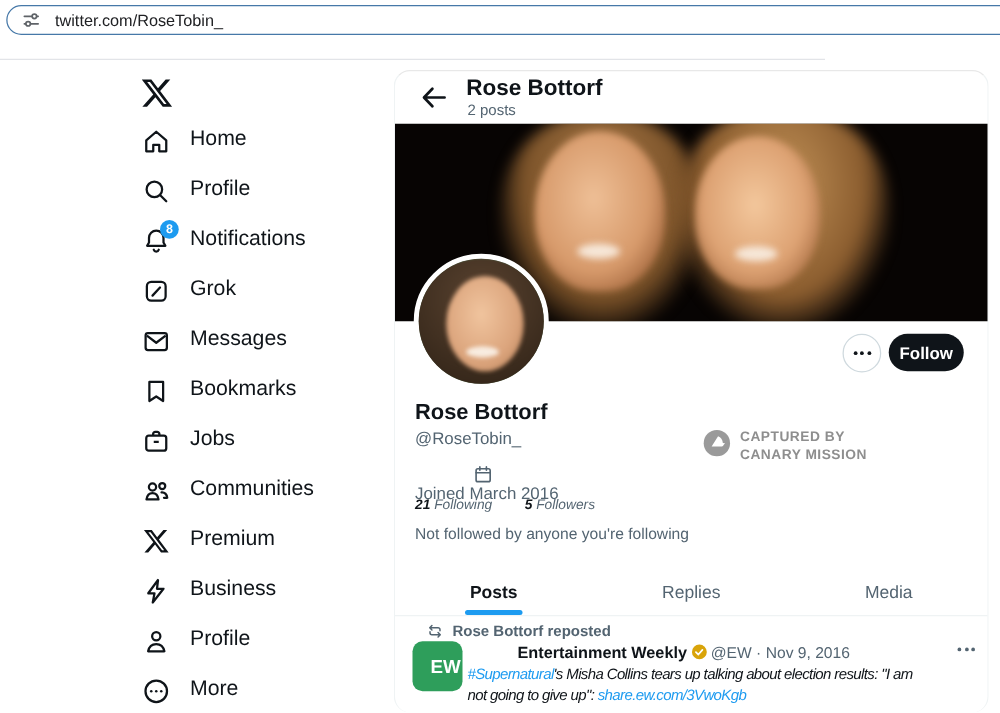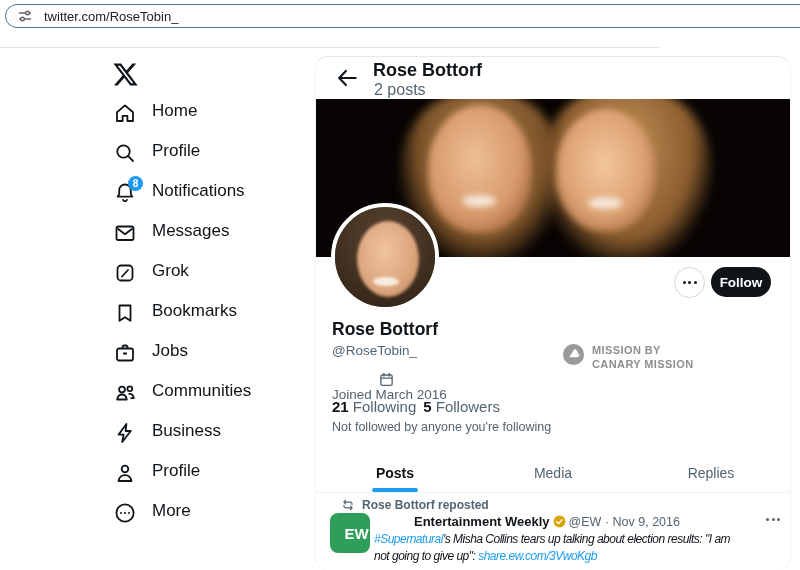--- a/index.html
+++ b/index.html
@@ -26,21 +26,21 @@
   .badge{position:absolute;top:-5px;right:-6px;min-width:15px;height:15px;border-radius:8px;
     background:var(--accent);color:#fff;font-size:10px;font-weight:700;display:flex;
     align-items:center;justify-content:center;padding:0 2px;}
 
   
   .main{position:absolute;left:315px;top:8px;width:476px;height:514px;background:#fff;
     border-left:1px solid var(--border);border-right:1px solid var(--border);border-top:1px solid #e8e8e8;border-radius:13px;}
   .mheader{position:absolute;left:0;top:0;width:100%;height:42px;}
   .back{position:absolute;left:18px;top:8px;width:26px;height:26px;color:var(--text);cursor:pointer;}
   .mtitle{position:absolute;left:57px;top:3px;font-size:18px;font-weight:700;}
-  .msub{position:absolute;left:58px;top:24px;font-size:16px;color:var(--gray);}
+  .msub{position:absolute;left:58px;top:24px;font-size:12px;color:var(--gray);}
 
   
   .banner{position:absolute;left:0;top:42px;width:474px;height:158px;background:#070403;overflow:hidden;cursor:pointer;}
   .banner>div{position:absolute;}
   .b-hair1{left:84px;top:-8px;width:164px;height:172px;border-radius:45%;
     background:radial-gradient(ellipse at 50% 35%,#a97b4b 0%,#7c5329 55%,rgba(30,15,5,0) 76%);filter:blur(5px);}
   .b-face1{left:112px;top:6px;width:104px;height:128px;border-radius:50% 50% 46% 46%;
     background:radial-gradient(ellipse at 45% 42%,#eebf96 0%,#d79a6b 55%,#9c6038 85%,rgba(60,30,10,.6) 100%);filter:blur(3px);}
   .b-hair2{left:224px;top:-12px;width:172px;height:176px;border-radius:45%;
     background:radial-gradient(ellipse at 50% 35%,#c29258 0%,#8a5c2e 55%,rgba(30,15,5,0) 76%);filter:blur(5px);}
@@ -67,21 +67,21 @@
     background:#0f1419;color:#fff;font-size:13.5px;font-weight:700;display:flex;align-items:center;
     justify-content:center;cursor:pointer;border:none;}
 
   
   .pname{position:absolute;left:16px;top:262px;font-size:17.5px;font-weight:800;}
   .phandle{position:absolute;left:16px;top:286px;font-size:13.5px;color:var(--gray);}
   .watermark{position:absolute;left:246px;top:286px;display:flex;align-items:flex-start;}
   .wm-text{margin-left:7px;font-size:11px;font-weight:700;color:var(--watermark);letter-spacing:.4px;line-height:14px;}
   .joined{position:absolute;left:16px;top:315px;display:flex;align-items:center;color:var(--gray);font-size:13.5px;flex-direction:column;}
   .joined svg{margin-right:6px;}
-  .stats{position:absolute;left:16px;top:341px;font-size:15px;color:var(--gray);display:flex;gap:7px;}
+  .stats{position:absolute;left:16px;top:341px;font-size:11px;color:var(--gray);display:flex;gap:26px;font-style:italic;}
   .stats b{color:var(--text);font-weight:700;}
   .stats span{cursor:pointer;}
   .follow-note{position:absolute;left:16px;top:363px;font-size:12.5px;color:var(--gray);}
 
   
   .tabs{position:absolute;left:0;top:396px;width:474px;height:40px;display:flex;border-bottom:1px solid var(--border);}
   .tab{flex:1;display:flex;align-items:center;justify-content:center;font-size:14px;color:var(--gray);
     font-weight:500;position:relative;cursor:pointer;}
   .tab.active{color:var(--text);font-weight:700;}
   .tab.active .tline{position:absolute;bottom:0;left:50%;margin-left:-23px;width:46px;height:4px;
@@ -155,35 +155,35 @@
       <span class="ic">
         <svg viewBox="0 0 24 24" width="24" height="24" fill="none" stroke="currentColor" stroke-width="1.8" stroke-linejoin="round">
             <path d="M6.2 9.3a5.8 5.8 0 0 1 11.6 0v3.7l1.5 2.6H4.7l1.5-2.6zM10 18.8a2.1 2.1 0 0 0 4 0" stroke-linecap="round"></path>
           </svg>
         <span class="badge">8</span>
       </span>
       <span class="lbl">Notifications</span>
     </div>
     <div class="nav-item">
       <span class="ic">
-        <svg viewBox="0 0 24 24" width="24" height="24" fill="none" stroke="currentColor" stroke-width="1.8" stroke-linejoin="round">
-            <rect x="3.5" y="5.5" width="17" height="13.5" rx="1.8"></rect>
-            <path d="M4.5 7.5 12 13.2 19.5 7.5"></path>
-          </svg>
-      </span>
-      <span class="lbl">Messages</span>
-    </div>
-    <div class="nav-item">
-      <span class="ic">
         <svg viewBox="0 0 24 24" width="24" height="24" fill="none" stroke="currentColor" stroke-width="1.8" stroke-linecap="round">
             <rect x="4.5" y="4.5" width="15" height="15" rx="3.5"></rect>
             <line x1="15" y1="9" x2="9" y2="15.5"></line>
           </svg>
       </span>
       <span class="lbl">Grok</span>
+    </div>
+    <div class="nav-item">
+      <span class="ic">
+        <svg viewBox="0 0 24 24" width="24" height="24" fill="none" stroke="currentColor" stroke-width="1.8" stroke-linejoin="round">
+            <rect x="3.5" y="5.5" width="17" height="13.5" rx="1.8"></rect>
+            <path d="M4.5 7.5 12 13.2 19.5 7.5"></path>
+          </svg>
+      </span>
+      <span class="lbl">Messages</span>
     </div>
     <div class="nav-item">
       <span class="ic">
         <svg viewBox="0 0 24 24" width="24" height="24" fill="none" stroke="currentColor" stroke-width="1.8" stroke-linejoin="round">
             <path d="M6.5 4.5h11v15.3L12 16.2l-5.5 3.6z"></path>
           </svg>
       </span>
       <span class="lbl">Bookmarks</span>
     </div>
     <div class="nav-item">
@@ -198,20 +198,28 @@
     <div class="nav-item">
       <span class="ic">
         <svg viewBox="0 0 24 24" width="24" height="24" fill="none" stroke="currentColor" stroke-width="1.8" stroke-linecap="round" stroke-linejoin="round">
             <circle cx="9" cy="8.6" r="2.9"></circle>
             <path d="M4.2 18.5c.5-3.2 2.4-5 4.8-5s4.3 1.8 4.8 5z"></path>
             <circle cx="16.8" cy="7.8" r="2.4"></circle>
             <path d="M16.2 12.9c2.5-.3 4.3 1.5 4.6 4.3h-2.6"></path>
           </svg>
       </span>
       <span class="lbl">Communities</span>
+    </div>
+    <div class="nav-item">
+      <span class="ic">
+        <svg viewBox="0 0 24 24" width="22" height="22" fill="currentColor" style="margin:1px">
+            <path d="M18.244 2.25h3.308l-7.227 8.26 8.502 11.24h-6.657l-5.214-6.817L4.99 21.75H1.68l7.73-8.835L1.254 2.25H8.08l4.713 6.231zm-1.161 17.52h1.833L7.084 4.126H5.117z"></path>
+          </svg>
+      </span>
+      <span class="lbl">Premium</span>
     </div>
     <div class="nav-item">
       <span class="ic">
         <svg viewBox="0 0 24 24" width="24" height="24" fill="none" stroke="currentColor" stroke-width="1.8" stroke-linejoin="round">
             <path d="M13.4 3 5.6 13.6h5L9.2 21 17.8 10h-5.2z"></path>
           </svg>
       </span>
       <span class="lbl">Business</span>
     </div>
     <div class="nav-item">
@@ -274,21 +282,21 @@
     <div class="phandle">@RoseTobin_</div>
 
     <div class="watermark">
       <span>
         <svg width="23" height="23" viewBox="0 0 24 24">
             <circle cx="12" cy="12" r="11" fill="#9a9a9a"></circle>
             <path fill="#fff" d="M13 6.2 7.6 14.8h7.9c.9 0 1.7-.5 2.1-1.3l1.2-1.3-1.8-.4c-.2-2.6-1.7-4.7-4-5.6z"></path>
           </svg>
       </span>
       <span class="wm-text">
-        <span>MISSION BY</span><br><span>CANARY MISSION</span>
+        <span>CAPTURED BY</span><br><span>CANARY MISSION</span>
       </span>
     </div>
 
     <div class="joined">
       <svg width="15" height="15" viewBox="0 0 16 16" fill="none" stroke="#536471" stroke-width="1.4" stroke-linecap="round">
           <rect x="2" y="3.2" width="12" height="11" rx="1.5"></rect>
           <line x1="2" y1="6.6" x2="14" y2="6.6"></line>
           <line x1="5.2" y1="1.6" x2="5.2" y2="4.4"></line>
           <line x1="10.8" y1="1.6" x2="10.8" y2="4.4"></line>
         </svg>
@@ -301,24 +309,24 @@
     </div>
 
     <div class="follow-note">Not followed by anyone you're following</div>
 
     <div class="tabs">
       <div class="tab active">
           <span>Posts</span>
           <span class="tline"></span>
         </div>
       <div class="tab">
-          <span>Media</span>
+          <span>Replies</span>
         </div>
       <div class="tab">
-          <span>Replies</span>
+          <span>Media</span>
         </div>
     </div>
 
     <div class="post">
       <div class="repost">
         <svg width="14" height="14" viewBox="0 0 20 20" fill="none" stroke="#536471" stroke-width="1.7" stroke-linecap="round" stroke-linejoin="round">
             <path d="M6.5 3.5 4 6l2.5 2.5M4.2 6h9.3a2.2 2.2 0 0 1 2.2 2.2v1.3M13.5 16.5 16 14l-2.5-2.5M15.8 14H6.5a2.2 2.2 0 0 1-2.2-2.2v-1.3"></path>
           </svg>
         <span>Rose Bottorf reposted</span>
       </div>

